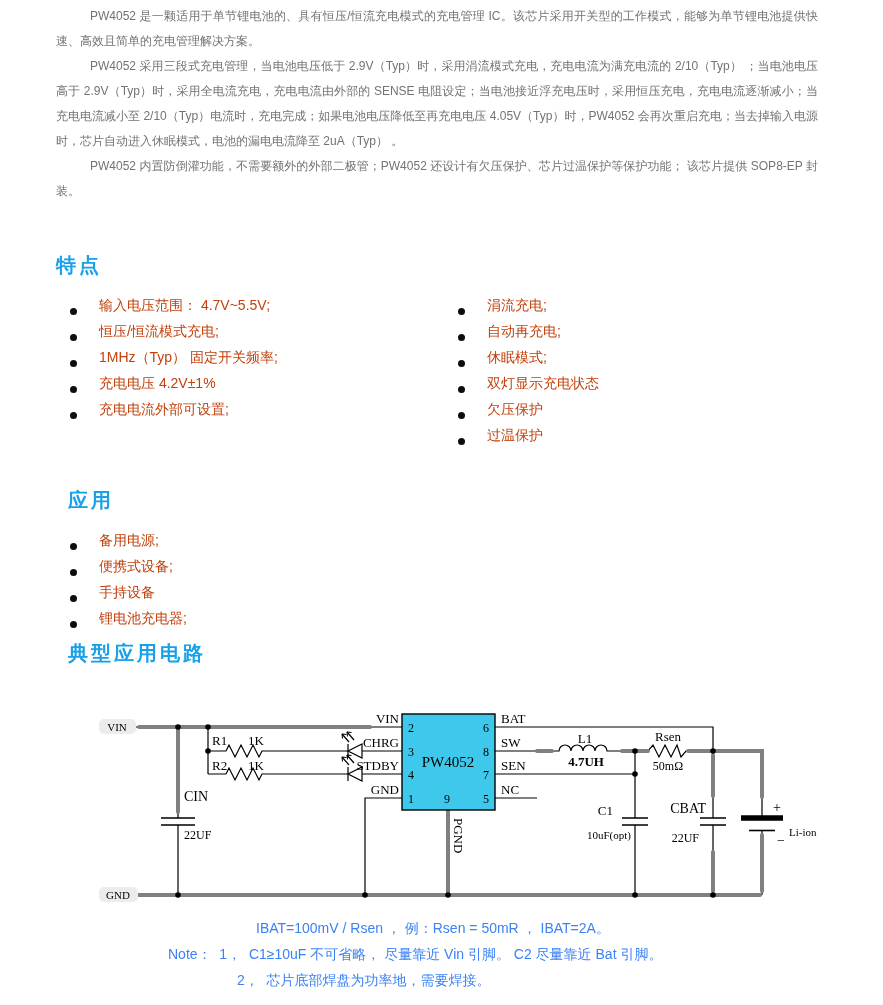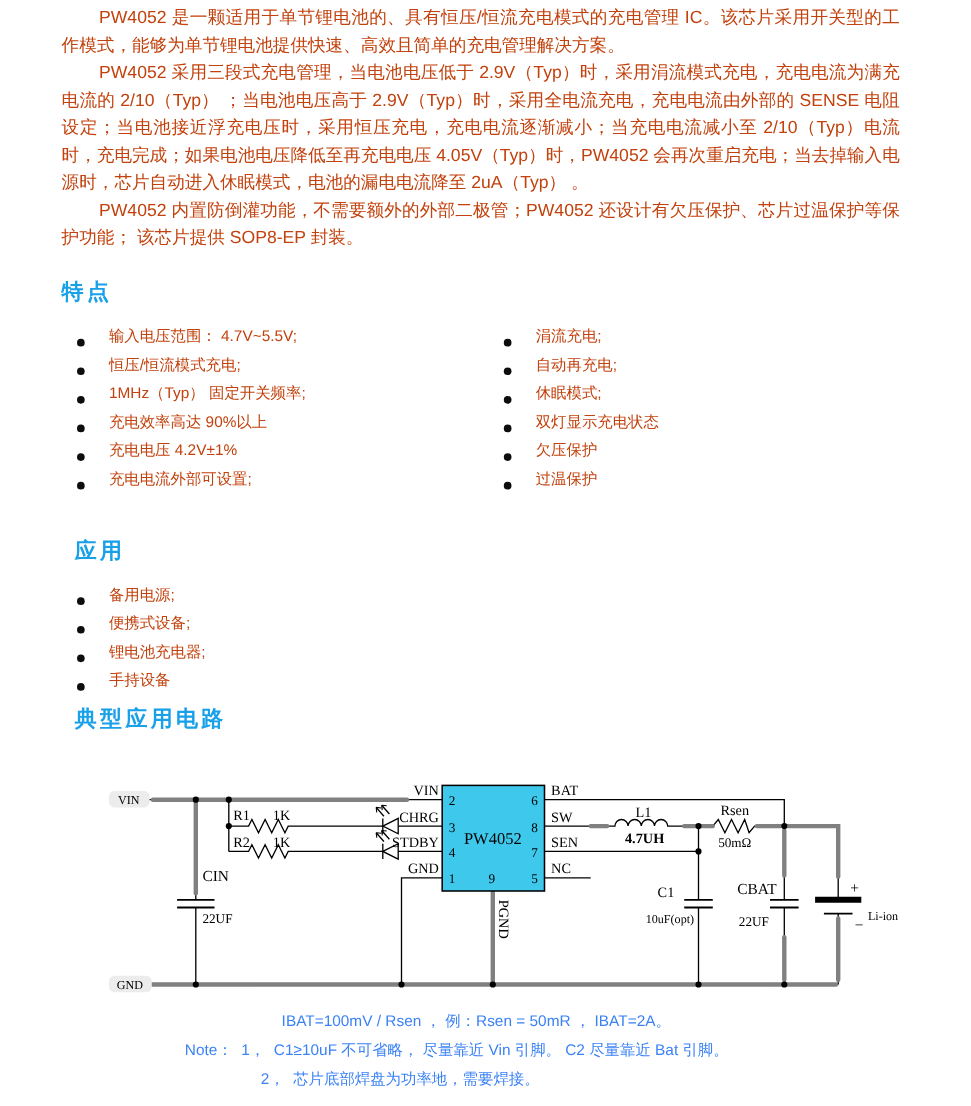--- a/index.html
+++ b/index.html
@@ -2,22 +2,22 @@
 <html><head>
 <meta charset="utf-8">
 <style>
   html,body{margin:0;padding:0;}
   body{
     width:883px;height:1005px;position:relative;background:#ffffff;
     font-family:"Liberation Sans","DejaVu Sans",sans-serif;color:#1c1c1c;
     overflow:hidden;
   }
   .abs{position:absolute;}
-  .bodytext{left:56px;top:4px;width:762px;font-size:16px;line-height:25px;
-    text-align:justify;text-justify:inter-ideograph;color:#c2410c;}
+  .bodytext{left:56px;top:4px;width:762px;font-size:12px;line-height:25px;
+    text-align:justify;text-justify:inter-ideograph;color:#737373;}
   .bodytext p{margin:0;text-indent:34px;}
   h2.sec{margin:0;font-size:20px;font-weight:bold;letter-spacing:3px;color:#18a0e8;
     font-family:"Liberation Sans","DejaVu Sans",sans-serif;}
   ul.blist{list-style:none;margin:0;padding:0;}
   ul.blist li{display:flex;align-items:flex-end;height:26px;font-size:14px;color:#c2410c;}
   ul.blist li .dot{width:7px;height:7px;border-radius:50%;background:#0d0d0d;
     flex:0 0 7px;margin-left:14px;margin-right:22px;}
   .note{font-size:14px;color:#3b82f6;white-space:pre;}
   svg text{font-family:"Liberation Serif","DejaVu Serif",serif;fill:#000;}
 </style>
@@ -40,24 +40,20 @@
   <li>
       <span class="dot"></span>
       <span>恒压/恒流模式充电;</span>
     </li>
   <li>
       <span class="dot"></span>
       <span>1MHz（Typ） 固定开关频率;</span>
     </li>
   <li>
       <span class="dot"></span>
-      <span>充电效率高达 90%以上</span>
-    </li>
-  <li>
-      <span class="dot"></span>
       <span>充电电压 4.2V±1%</span>
     </li>
   <li>
       <span class="dot"></span>
       <span>充电电流外部可设置;</span>
     </li>
 </ul>
 
 <ul class="blist abs" style="left:444px;top:289px;width:300px;">
   <li>
@@ -92,25 +88,25 @@
   <li>
       <span class="dot"></span>
       <span>备用电源;</span>
     </li>
   <li>
       <span class="dot"></span>
       <span>便携式设备;</span>
     </li>
   <li>
       <span class="dot"></span>
+      <span>手持设备</span>
+    </li>
+  <li>
+      <span class="dot"></span>
       <span>锂电池充电器;</span>
-    </li>
-  <li>
-      <span class="dot"></span>
-      <span>手持设备</span>
     </li>
 </ul>
 
 <h2 class="sec abs" style="left:68px;top:640px;">典型应用电路</h2>
 
 <svg class="abs" style="left:95px;top:690px;" width="740" height="215" viewBox="95 690 740 215">
 
   <g stroke="#000" stroke-width="1.2" fill="none">
 
     <path d="M134,727 H402"></path>

